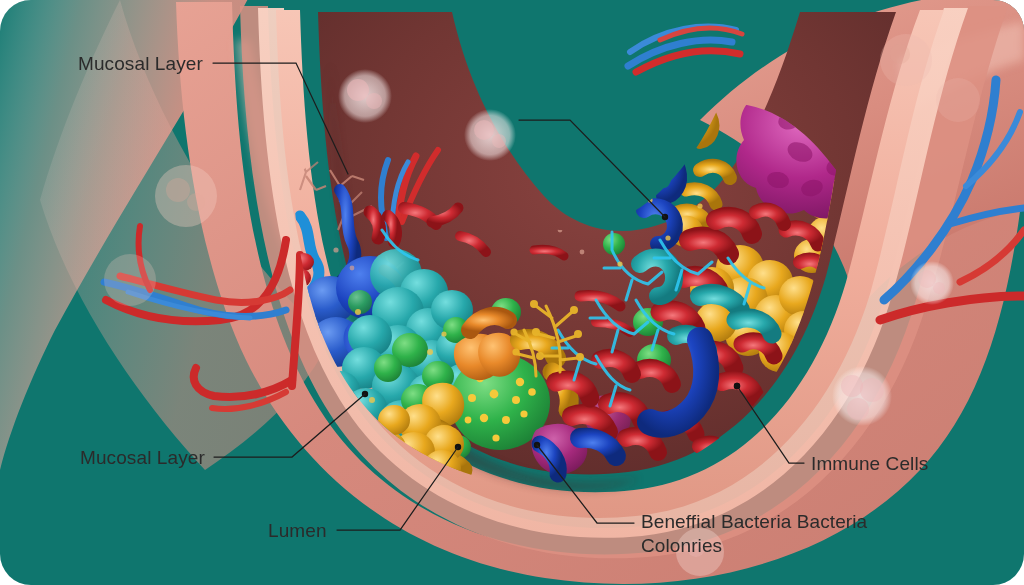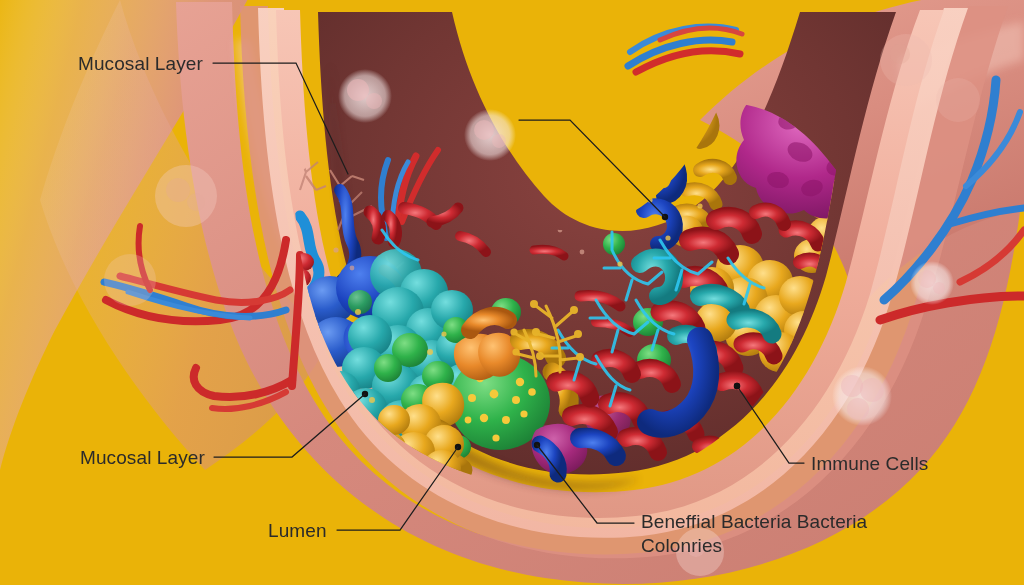--- a/index.html
+++ b/index.html
@@ -5,23 +5,24 @@
 <style>
   html, body {
     margin: 0;
     padding: 0;
     background: #ffffff;
   }
   #stage {
     position: relative;
     width: 1024px;
     height: 585px;
-    background: #eab308;
+    background: #0f766e;
     overflow: hidden;
     font-family: "Liberation Sans", sans-serif;
+    border-radius: 31px;
   }
   #stage svg.figure {
     position: absolute;
     inset: 0;
     width: 1024px;
     height: 585px;
     display: block;
   }
   .label-text {
     font-family: "Liberation Sans", sans-serif;

